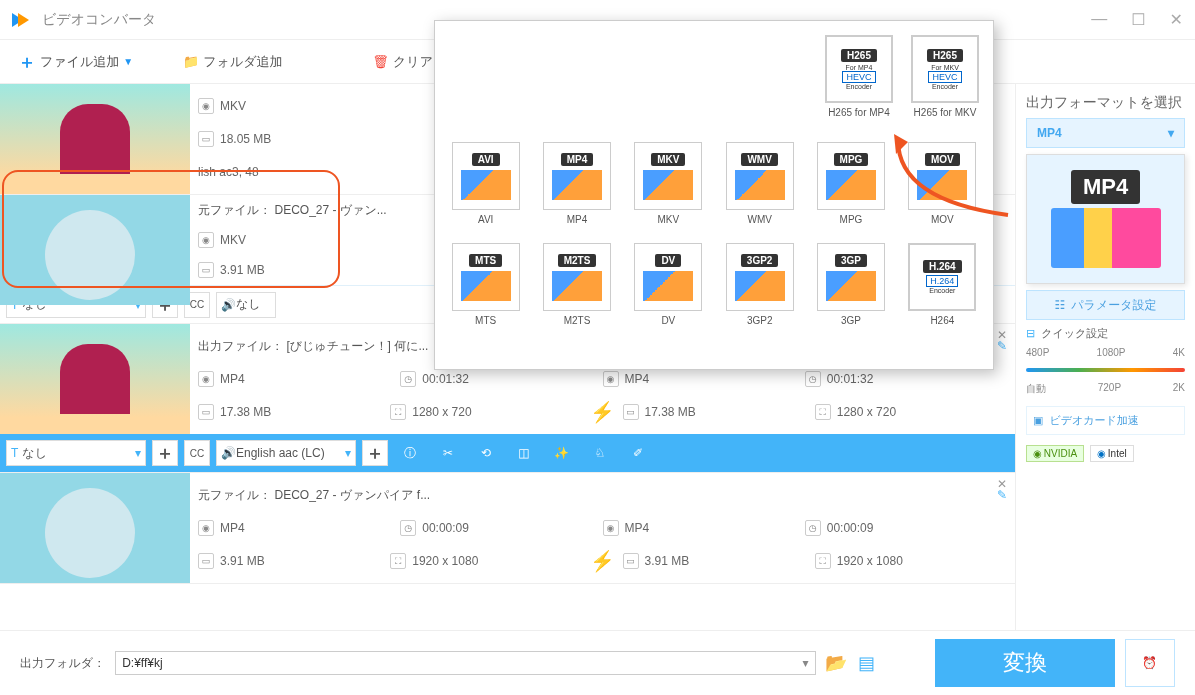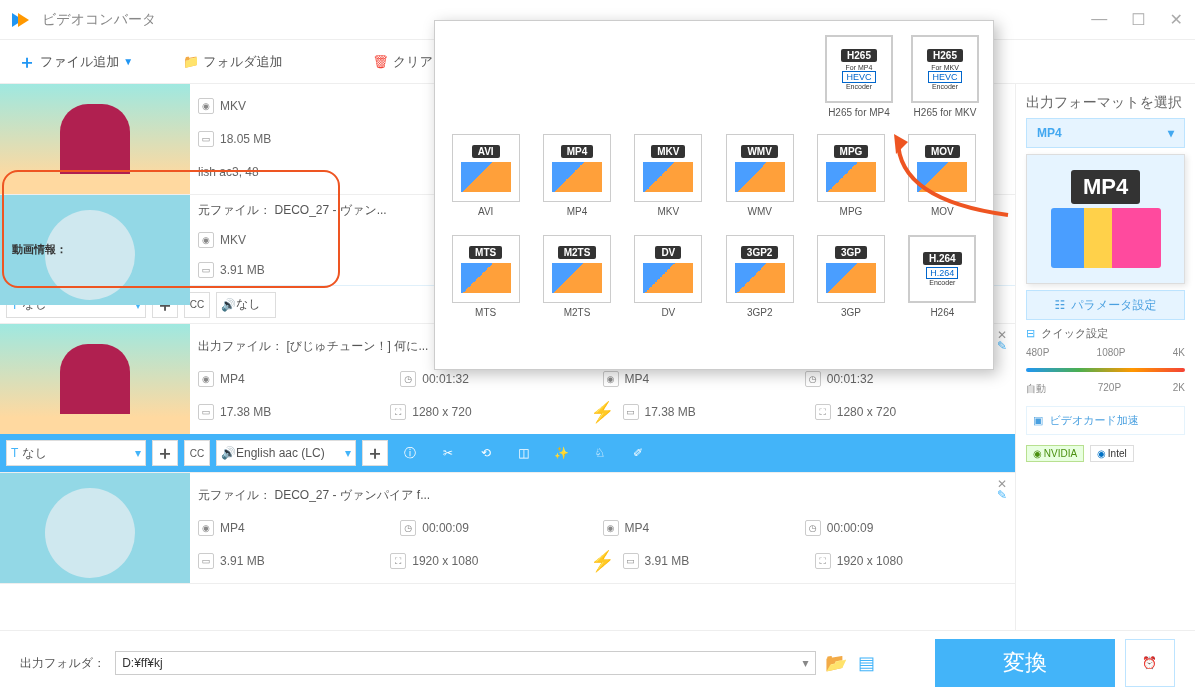--- a/index.html
+++ b/index.html
@@ -81,21 +81,21 @@
 .fmtpop{position:absolute;left:434px;top:20px;width:560px;height:350px;background:#fff;border:1px solid #ccc;box-shadow:4px 4px 14px rgba(0,0,0,.25);z-index:50;padding:10px}
 .fgrid{display:grid;grid-template-columns:repeat(6,1fr);gap:10px}
 .fitem{display:flex;flex-direction:column;align-items:center;gap:4px;cursor:pointer;padding:4px}
 .fico{width:68px;height:68px;background:#fff;border:1px solid #ccc;display:flex;flex-direction:column;align-items:center;justify-content:center;position:relative}
 .fico .tag{background:#333;color:#fff;font-size:10px;padding:1px 6px;border-radius:2px;margin-bottom:2px;font-weight:bold}
 .fico .sub{font-size:7px;color:#333}
 .fico .pic{width:50px;height:30px;background:linear-gradient(135deg,#4a9eff 40%,#ffa03a 40%);margin-top:2px}
 .fico.enc{border-width:2px}
 .fico.enc .box{border:1px solid #0066cc;color:#0066cc;padding:0 3px;font-size:9px}
 .flabel2{font-size:10px;color:#555}
-.toprow{display:flex;justify-content:flex-end;gap:10px;margin-bottom:8px}
+.toprow{display:flex;justify-content:flex-end;gap:10px;margin-bottom:16px}
 
 
 .arrow{position:absolute;left:888px;top:130px;z-index:60;pointer-events:none}
 .arrow svg{width:140px;height:100px}
 
 .borderbox{border:1px solid #ddd;box-shadow:2px 2px 6px rgba(0,0,0,.1)}
 </style>
 </head>
 <body>
 
@@ -169,21 +169,20 @@
               <div class="half">
                 <span class="mlab">lish ac3, 48</span>
               </div>
             </div>
         </div>
       </div>
     </div>
 
     <div class="callout"></div>
     <div class="calltext">
-      <div style="font-weight:bold">動画情報：</div>
     </div>
 
     <div class="row">
       <div class="rowtop" style="height:90px">
         <div class="thumb face"></div>
         <div class="rowinfo">
           <div class="irow">
               <div class="half flabel">元ファイル： DECO_27 - ヴァン...</div>
             </div>
           <div class="irow">

